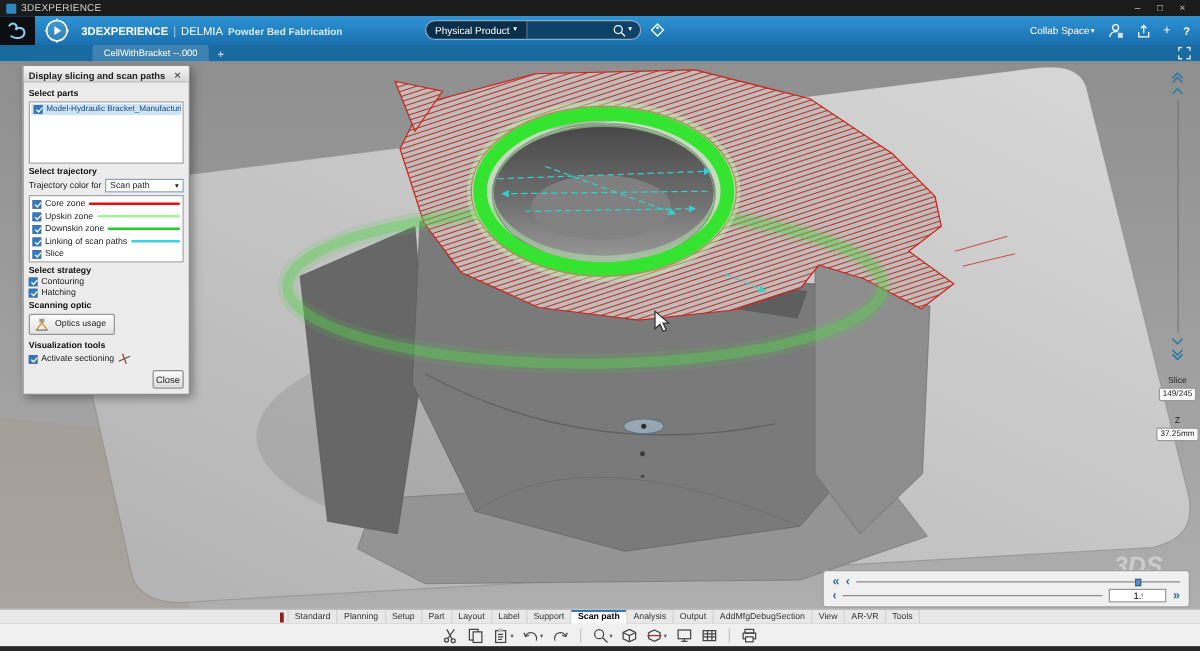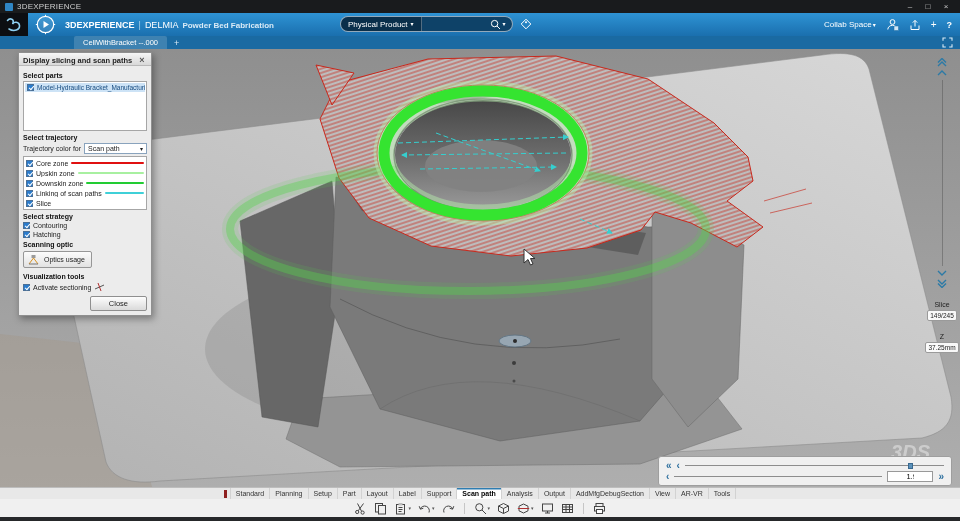--- a/index.html
+++ b/index.html
@@ -71,21 +71,21 @@
   .select{display:flex;align-items:center;gap:3px;border:1px solid #89a3bd;background:#fff;height:11px;
           padding:0 3px;flex:1;justify-content:space-between;cursor:pointer;}
   .trow{display:flex;align-items:center;gap:3px;height:10px;padding:0 1px;white-space:nowrap;}
   .tlabel{overflow:hidden;}
   .tline{flex:1;height:2px;border-radius:1px;min-width:5px;}
   .btn-optics{display:inline-flex;align-items:center;gap:4px;border:1px solid #979797;
               background:linear-gradient(#fcfcfc,#e2e2e2);border-radius:2px;padding:2px 6px 2px 3px;
               margin:1px 0 2px;cursor:pointer;font-size:7px;}
   .vrow{display:flex;align-items:center;gap:3px;margin:2px 0;}
   .btn-close{display:block;margin:4px 0 0 auto;border:1px solid #8f8f8f;
-             background:linear-gradient(#fdfdfd,#dadada);border-radius:2px;padding:2px 18px;
+             background:linear-gradient(#fdfdfd,#dadada);border-radius:2px;padding:2px 2px;
              font-size:7.5px;cursor:pointer;width:max-content;}
 
   
   .right-nav{position:absolute;right:3px;top:8px;width:30px;display:flex;flex-direction:column;
              align-items:center;color:#222;}
   .nav-btn{padding:1px 0;cursor:pointer;display:flex;}
   .nav-track{width:1px;height:186px;background:rgba(80,80,80,.45);margin:3px 0;}
   .nav-label{font-size:7px;margin-top:12px;color:#222;}
   .nav-box{background:rgba(255,255,255,.92);border:1px solid #9a9a9a;font-size:6.5px;padding:1px 2px;
            margin-top:2px;border-radius:2px;white-space:nowrap;}

